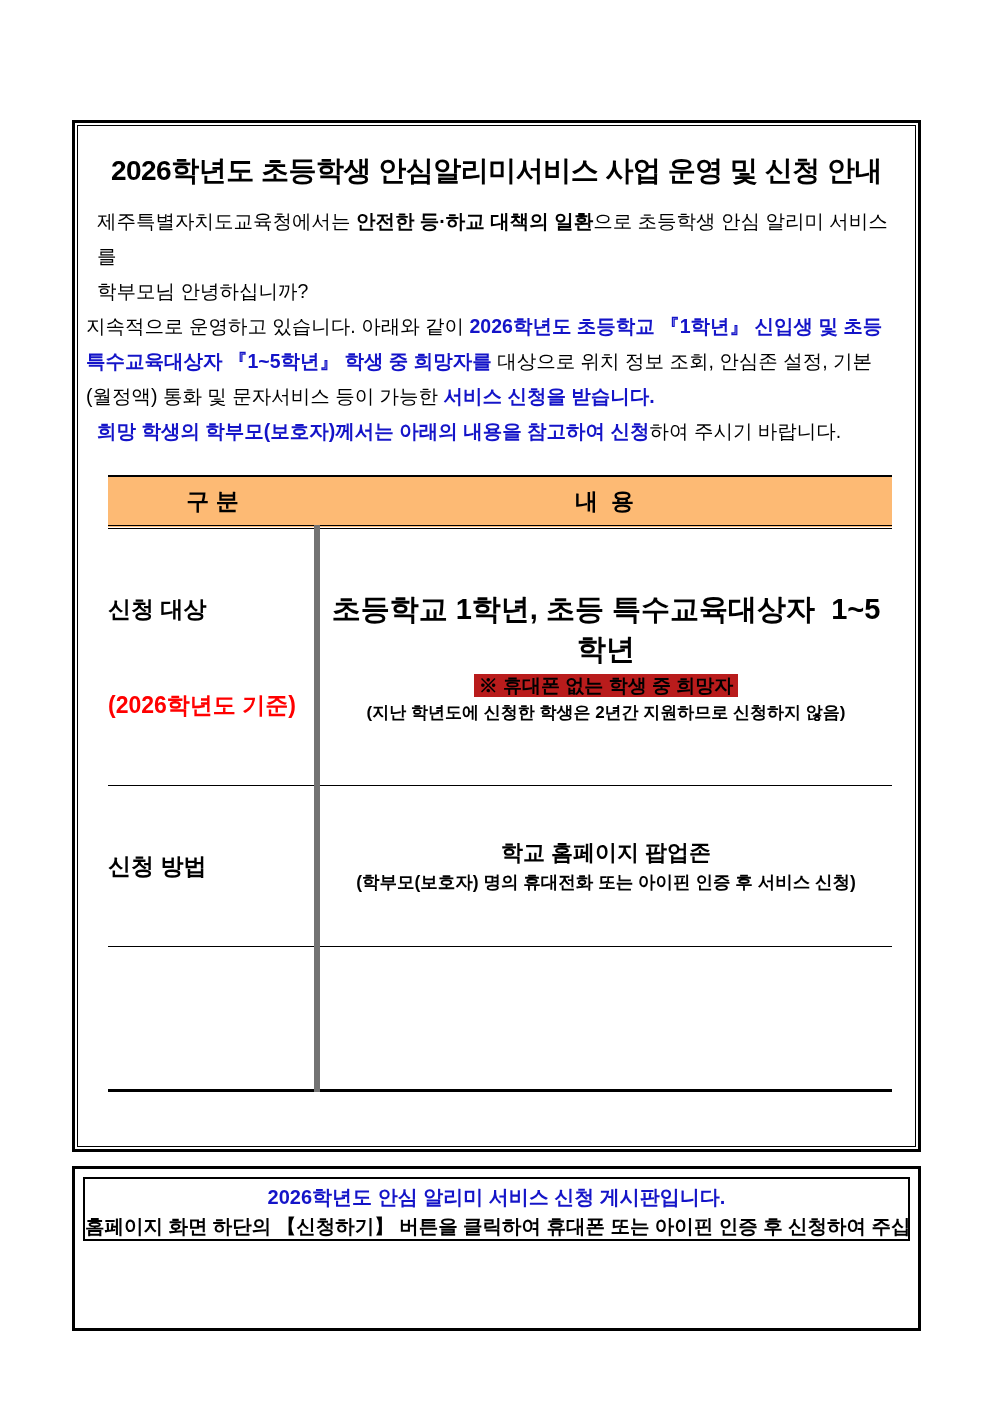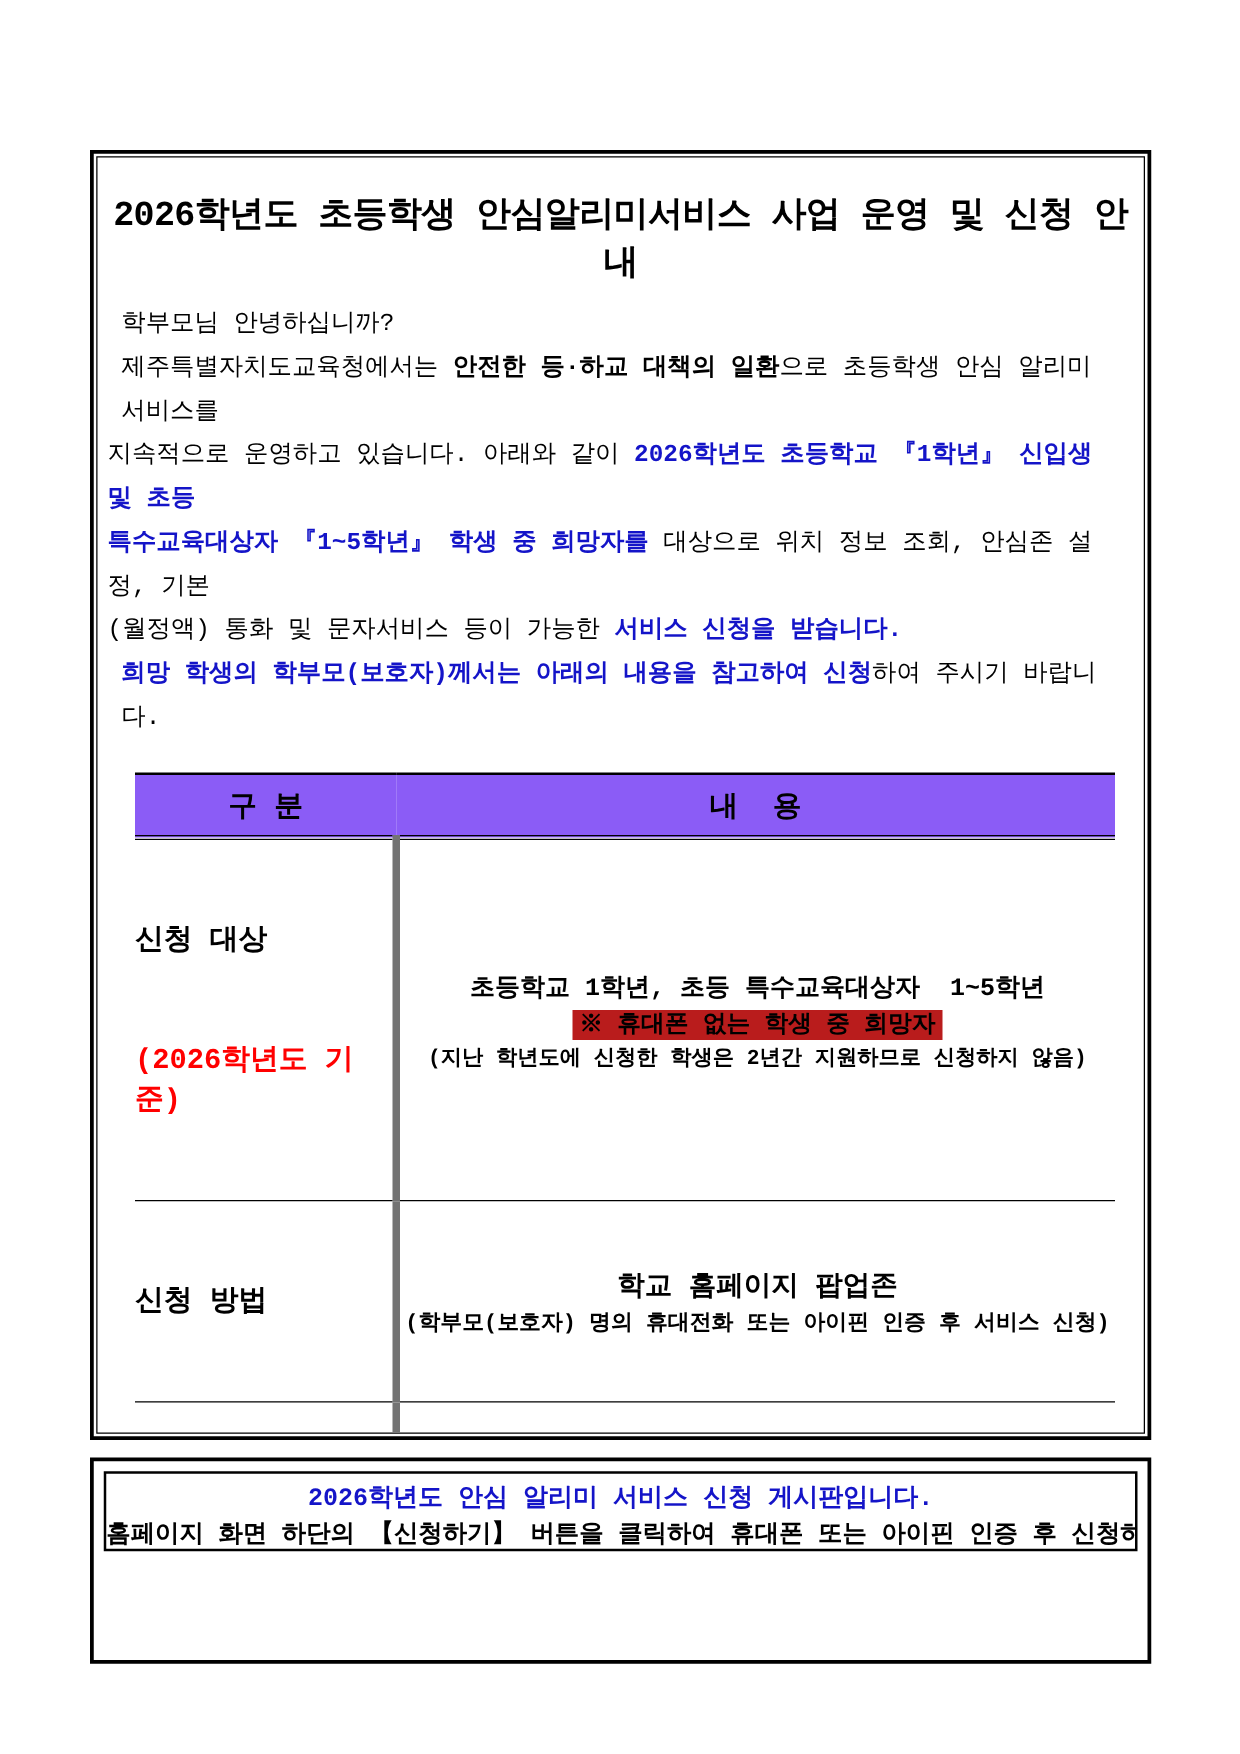--- a/index.html
+++ b/index.html
@@ -1,18 +1,18 @@
 <!DOCTYPE html>
 <html><head>
 <meta charset="utf-8">
 <style>
   html,body { margin:0; padding:0; background:#fff; }
   .page {
     position:relative; width:992px; height:1403px; background:#ffffff;
-    font-family:Liberation Mono, monospace; color:#000; overflow:hidden;border-radius:28px;
+    font-family:Liberation Sans, sans-serif; color:#000; overflow:hidden;border-radius:28px;
   }
   
   .main-box {
     position:absolute; left:72px; top:120px; width:849px; height:1032px;
     border:3px solid #000; box-sizing:border-box;
   }
   .main-inner { position:absolute; inset:2px; border:1px solid #000; overflow:hidden; }
   .title {
     margin-top:26px; text-align:center; font-size:28px; font-weight:bold;
     letter-spacing:-0.5px; white-space:pre-wrap;
@@ -24,34 +24,34 @@
   .bb { font-weight:bold; color:#1414C8; }
   .red  { color:#FF0000; }
   
   table.info {
     border-collapse:collapse; table-layout:fixed; width:784px;
     margin:26px 0 0 30px;
     border-top:2px solid #000; border-bottom:3px solid #000;
   }
   table.info th, table.info td { padding:0; vertical-align:middle; }
   thead th {
-    background:#8b5cf6; height:48px; font-size:23px; font-weight:bold; white-space:pre;
+    background:#fdba74; height:48px; font-size:23px; font-weight:bold; white-space:pre;
     border-bottom:4px double #000; 
   }
   tbody tr + tr td { border-top:1px solid #000; }
   td.c1 {
     border-right:6px solid #737373; text-align:left; font-weight:bold; font-size:23px;
     line-height:32px; white-space:pre-wrap;
   }
   td.c2 { text-align:center; }
   .r-target  td { height:106px; }
   .r-period  td { height:80px; }
   .r-method  td { height:84px; }
   .r-support td { height:142px; }
-  .t-line1 { font-size:20px; font-weight:bold; white-space:pre-wrap; }
+  .t-line1 { font-size:29px; font-weight:bold; white-space:pre-wrap; }
   .t-line2 { margin-top:3px; }
   .hl { background:#b91c1c; font-size:19px; font-weight:bold; padding:1px 5px; white-space:pre-wrap; }
   .t-line3 { margin-top:2px; font-size:17px; font-weight:bold; white-space:pre-wrap; }
   .p-cell { text-align:left; padding-left:26px; font-size:22px; font-weight:bold; line-height:34px; }
   .p-cell div { white-space:pre-wrap; }
   .m-line1 { font-size:22px; font-weight:bold; white-space:pre-wrap; }
   .m-line2 { margin-top:2px; font-size:17.5px; font-weight:bold; white-space:pre-wrap; }
   
   .footer-box {
     position:absolute; left:72px; top:1166px; width:849px; height:165px;
@@ -67,22 +67,22 @@
 <body>
 
 <div class="page">
 
   <div class="main-box">
     <div class="main-inner">
 
       <div class="title">2026학년도 초등학생 안심알리미서비스 사업 운영 및 신청 안내</div>
 
       <div class="intro">
+        <div class="iline ind"><span>제주특별자치도교육청에서는 </span><span class="b">안전한 등·하교 대책의 일환</span><span>으로 초등학생 안심 알리미 서비스를</span></div>
         <div class="iline ind"><span>학부모님 안녕하십니까?</span></div>
-        <div class="iline ind"><span>제주특별자치도교육청에서는 </span><span class="b">안전한 등·하교 대책의 일환</span><span>으로 초등학생 안심 알리미 서비스를</span></div>
         <div class="iline"><span>지속적으로 운영하고 있습니다. 아래와 같이 </span><span class="bb">2026학년도 초등학교 『1학년』 신입생 및 초등</span></div>
         <div class="iline"><span class="bb">특수교육대상자 『1~5학년』 학생 중 희망자를</span><span> 대상으로 위치 정보 조회, 안심존 설정, 기본</span></div>
         <div class="iline"><span>(월정액) 통화 및 문자서비스 등이 가능한 </span><span class="bb">서비스 신청을 받습니다.</span></div>
         <div class="iline ind"><span class="bb">희망 학생의 학부모(보호자)께서는 아래의 내용을 참고하여 신청</span><span>하여 주시기 바랍니다.</span></div>
       </div>
 
       <table class="info">
         <colgroup>
             <col style="width:209px">
             <col style="width:575px">

